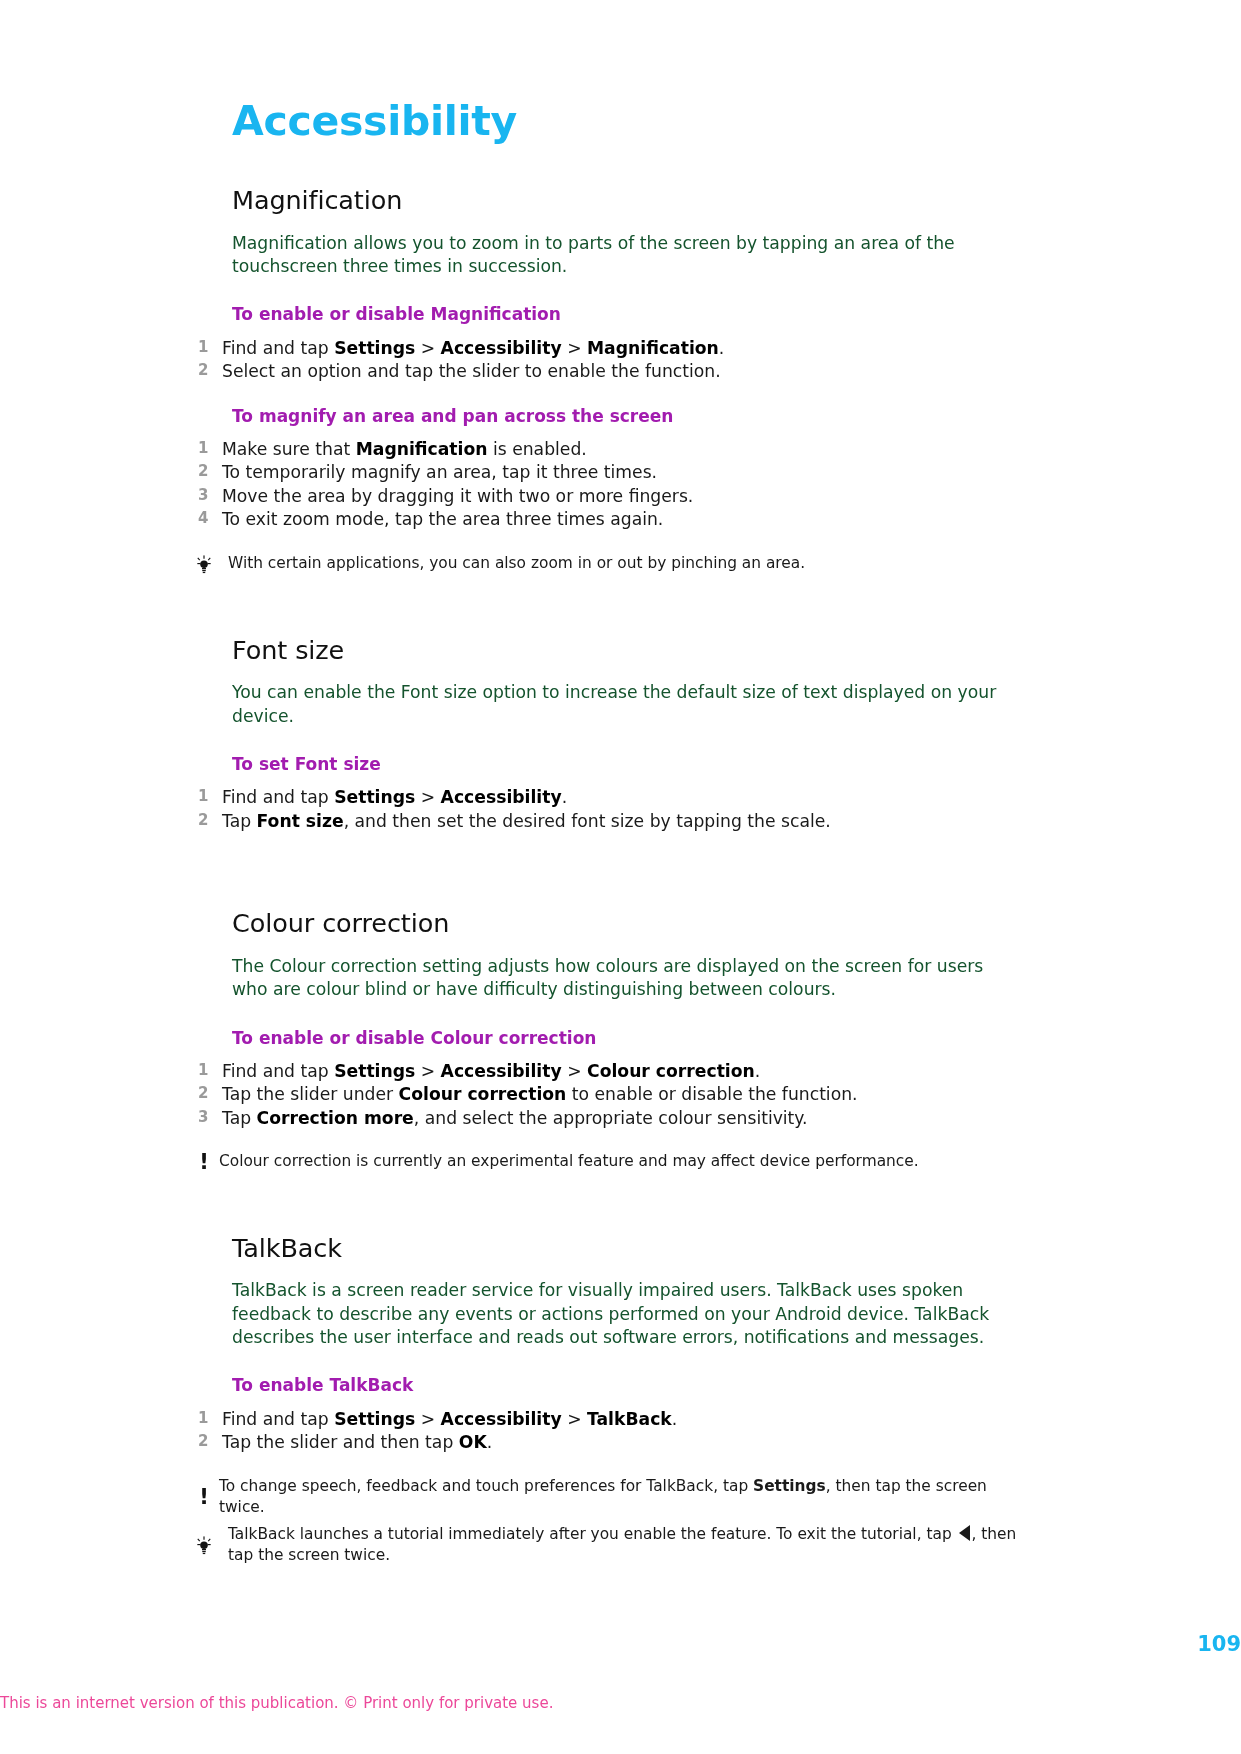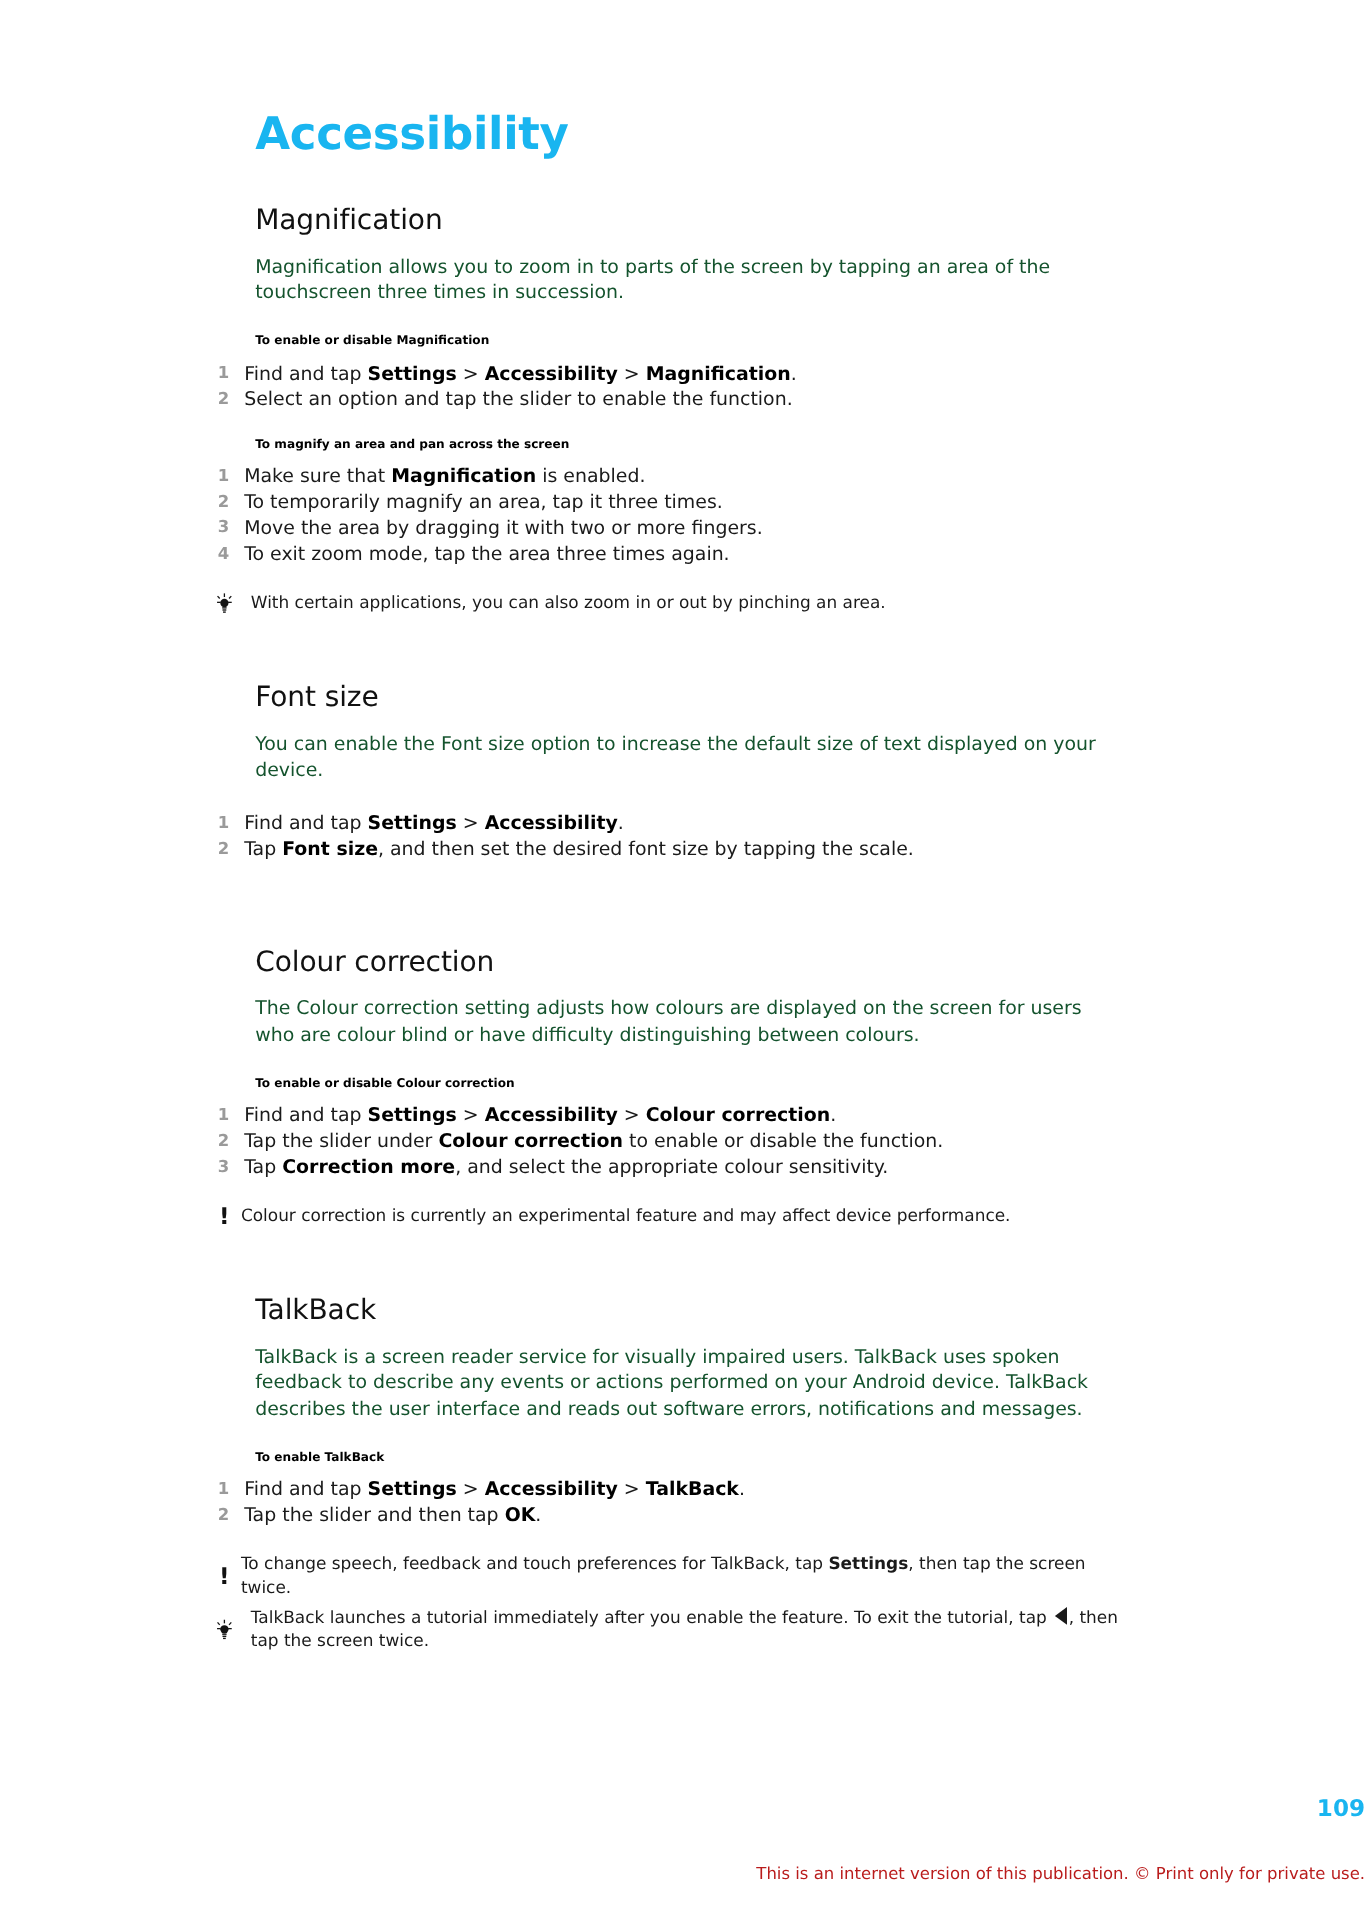--- a/index.html
+++ b/index.html
@@ -55,23 +55,23 @@
   
   .body-text {
     font-size: 17.2px;
     line-height: 1.36;
     color: #14532d;
     margin: 0 0 25px 0;
   }
 
   
   .sub-heading {
-    font-size: 11px;
-    font-weight: bold;
-    color: #000000;
+    font-size: 17px;
+    font-weight: bold;
+    color: #a21caf;
     margin: 0 0 11px 0;
     line-height: 1.3;
   }
 
   
   .steps {
     margin: 0 0 22px 0;
     padding: 0;
     list-style: none;
   }
@@ -145,24 +145,23 @@
     text-align: right;
     font-size: 21px;
     font-weight: bold;
     color: #19b5f0;
   }
   .footer-note {
     position: absolute;
     left: 0;
     right: 0;
     top: 1694px;
-    text-align: right;
+    text-align: left;
     font-size: 15px;
-    color: #b91c1c;
-    margin-left: 29px;
+    color: #ec4899;
   }
 </style>
 </head>
 <body>
 
 <div class="page">
 
   <div class="content">
     <h1 class="doc-title">Accessibility</h1>
     <div id="sections-host">
@@ -215,20 +214,21 @@
                 </g>
               </svg>
             </span>
             <span class="callout-text"><span>With certain applications, you can also zoom in or out by pinching an area.</span></span>
           </div>
           <div class="section-gap-lg"></div>
         </div>
         <div class="section">
           <h2 class="section-title">Font size</h2>
           <p class="body-text">You can enable the Font size option to increase the default size of text displayed on your device.</p>
+          <div class="sub-heading">To set Font size</div>
           <ol class="steps">
             <li class="step">
               <span class="step-num">1</span>
               <span class="step-text"><span>Find and tap </span><b>Settings</b><span> &gt; </span><b>Accessibility</b><span>.</span></span>
             </li>
             <li class="step">
               <span class="step-num">2</span>
               <span class="step-text"><span>Tap </span><b>Font size</b><span>, and then set the desired font size by tapping the scale.</span></span>
             </li>
           </ol>

